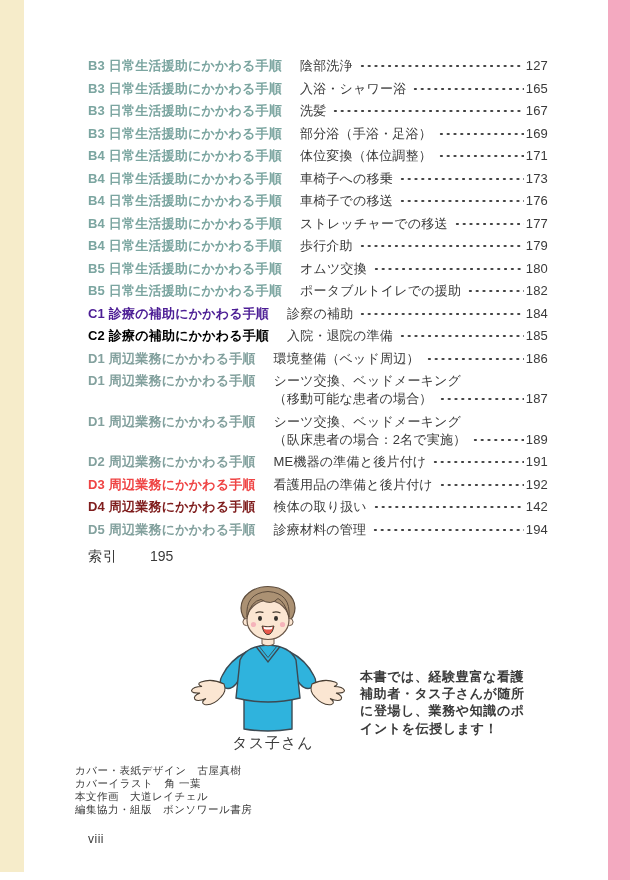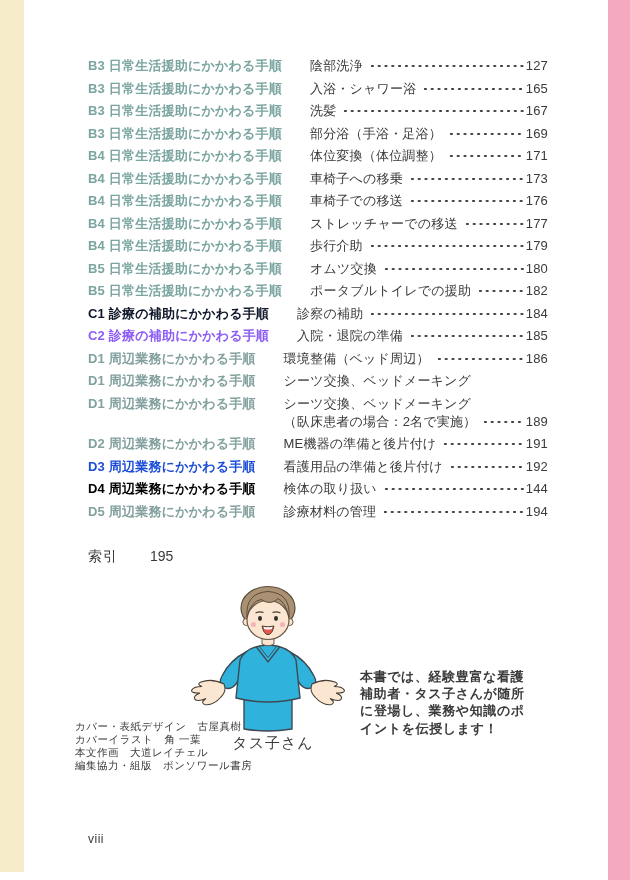--- a/index.html
+++ b/index.html
@@ -9,39 +9,39 @@
     font-family:"Liberation Sans","DejaVu Sans",sans-serif;
     color:#3a3a3a;
   }
   .stripe{position:absolute;top:0;}
   .stripe-left{left:0;width:24px;height:872px;}
   .stripe-right{right:0;width:22px;height:880px;}
 
   
   .toc{position:absolute;left:88px;top:57px;width:460px;}
   .toc-row{display:flex;align-items:flex-start;margin-bottom:4.5px;font-size:13px;line-height:18px;letter-spacing:.2px;}
-  .toc-label{margin-right:28px;white-space:nowrap;font-weight:bold;}
+  .toc-label{margin-right:18px;white-space:nowrap;font-weight:bold;}
   .toc-content{flex:1;display:flex;flex-direction:column;min-width:0;}
   .toc-line{display:flex;align-items:stretch;}
   .toc-title,.toc-subtitle{white-space:nowrap;}
   .toc-page{white-space:nowrap;}
   .leader{
     flex:1;margin:0 2px 0 6px;min-width:12px;
     background-image:radial-gradient(circle,#3d3d3d 1.05px,rgba(0,0,0,0) 1.35px);
     background-size:6.8px 18px;background-repeat:repeat-x;background-position:0 55%;
   }
   .index-row{position:absolute;left:88px;top:548px;font-size:14px;letter-spacing:1px;}
   .index-page{margin-left:32px;letter-spacing:0;}
 
   
   .figure-wrap{position:absolute;left:188px;top:582px;width:170px;height:152px;}
   .figure-caption{position:absolute;left:188px;top:734px;width:170px;text-align:center;font-size:15px;letter-spacing:1px;}
   .note{position:absolute;left:360px;top:668px;font-size:13px;line-height:17.2px;letter-spacing:.6px;font-weight:bold;}
 
-  .credits{position:absolute;left:75px;top:720px;font-size:10.5px;line-height:13px;letter-spacing:.5px;}
+  .credits{position:absolute;left:75px;top:764px;font-size:10.5px;line-height:13px;letter-spacing:.5px;}
   .folio{position:absolute;left:88px;top:832px;font-size:12px;letter-spacing:.5px;}
 </style>
 </head>
 <body>
 
 <div class="stripe stripe-left" style="background: rgb(246, 236, 202);"></div>
 <div class="stripe stripe-right" style="background: rgb(244, 169, 192);"></div>
 
 <div class="toc" id="toc">
     <div class="toc-row">
@@ -148,31 +148,31 @@
       <span class="toc-label" style="color: rgb(123, 165, 160);">B5 日常生活援助にかかわる手順</span>
       <div class="toc-content">
         <div class="toc-line">
           <span class="toc-title">ポータブルトイレでの援助</span>
           <span class="leader"></span>
           <span class="toc-page">182</span>
         </div>
       </div>
     </div>
     <div class="toc-row">
-      <span class="toc-label" style="color: #0f172a;">C1 診療の補助にかかわる手順</span>
+      <span class="toc-label" style="color: #4c1d95;">C1 診療の補助にかかわる手順</span>
       <div class="toc-content">
         <div class="toc-line">
           <span class="toc-title">診察の補助</span>
           <span class="leader"></span>
           <span class="toc-page">184</span>
         </div>
       </div>
     </div>
     <div class="toc-row">
-      <span class="toc-label" style="color: #8b5cf6;">C2 診療の補助にかかわる手順</span>
+      <span class="toc-label" style="color: #000000;">C2 診療の補助にかかわる手順</span>
       <div class="toc-content">
         <div class="toc-line">
           <span class="toc-title">入院・退院の準備</span>
           <span class="leader"></span>
           <span class="toc-page">185</span>
         </div>
       </div>
     </div>
     <div class="toc-row">
       <span class="toc-label" style="color: rgb(131, 161, 158);">D1 周辺業務にかかわる手順</span>
@@ -183,20 +183,25 @@
           <span class="toc-page">186</span>
         </div>
       </div>
     </div>
     <div class="toc-row">
       <span class="toc-label" style="color: rgb(131, 161, 158);">D1 周辺業務にかかわる手順</span>
       <div class="toc-content">
         <div class="toc-line">
           <span class="toc-title">シーツ交換、ベッドメーキング</span>
         </div>
+        <div class="toc-line">
+          <span class="toc-subtitle">（移動可能な患者の場合）</span>
+          <span class="leader"></span>
+          <span class="toc-page">187</span>
+        </div>
       </div>
     </div>
     <div class="toc-row">
       <span class="toc-label" style="color: rgb(131, 161, 158);">D1 周辺業務にかかわる手順</span>
       <div class="toc-content">
         <div class="toc-line">
           <span class="toc-title">シーツ交換、ベッドメーキング</span>
         </div>
         <div class="toc-line">
           <span class="toc-subtitle">（臥床患者の場合：2名で実施）</span>
@@ -209,36 +214,36 @@
       <span class="toc-label" style="color: rgb(131, 161, 158);">D2 周辺業務にかかわる手順</span>
       <div class="toc-content">
         <div class="toc-line">
           <span class="toc-title">ME機器の準備と後片付け</span>
           <span class="leader"></span>
           <span class="toc-page">191</span>
         </div>
       </div>
     </div>
     <div class="toc-row">
-      <span class="toc-label" style="color: #1d4ed8;">D3 周辺業務にかかわる手順</span>
+      <span class="toc-label" style="color: #ef4444;">D3 周辺業務にかかわる手順</span>
       <div class="toc-content">
         <div class="toc-line">
           <span class="toc-title">看護用品の準備と後片付け</span>
           <span class="leader"></span>
           <span class="toc-page">192</span>
         </div>
       </div>
     </div>
     <div class="toc-row">
-      <span class="toc-label" style="color: #000000;">D4 周辺業務にかかわる手順</span>
+      <span class="toc-label" style="color: #7f1d1d;">D4 周辺業務にかかわる手順</span>
       <div class="toc-content">
         <div class="toc-line">
           <span class="toc-title">検体の取り扱い</span>
           <span class="leader"></span>
-          <span class="toc-page">144</span>
+          <span class="toc-page">142</span>
         </div>
       </div>
     </div>
     <div class="toc-row">
       <span class="toc-label" style="color: rgb(131, 161, 158);">D5 周辺業務にかかわる手順</span>
       <div class="toc-content">
         <div class="toc-line">
           <span class="toc-title">診療材料の管理</span>
           <span class="leader"></span>
           <span class="toc-page">194</span>

